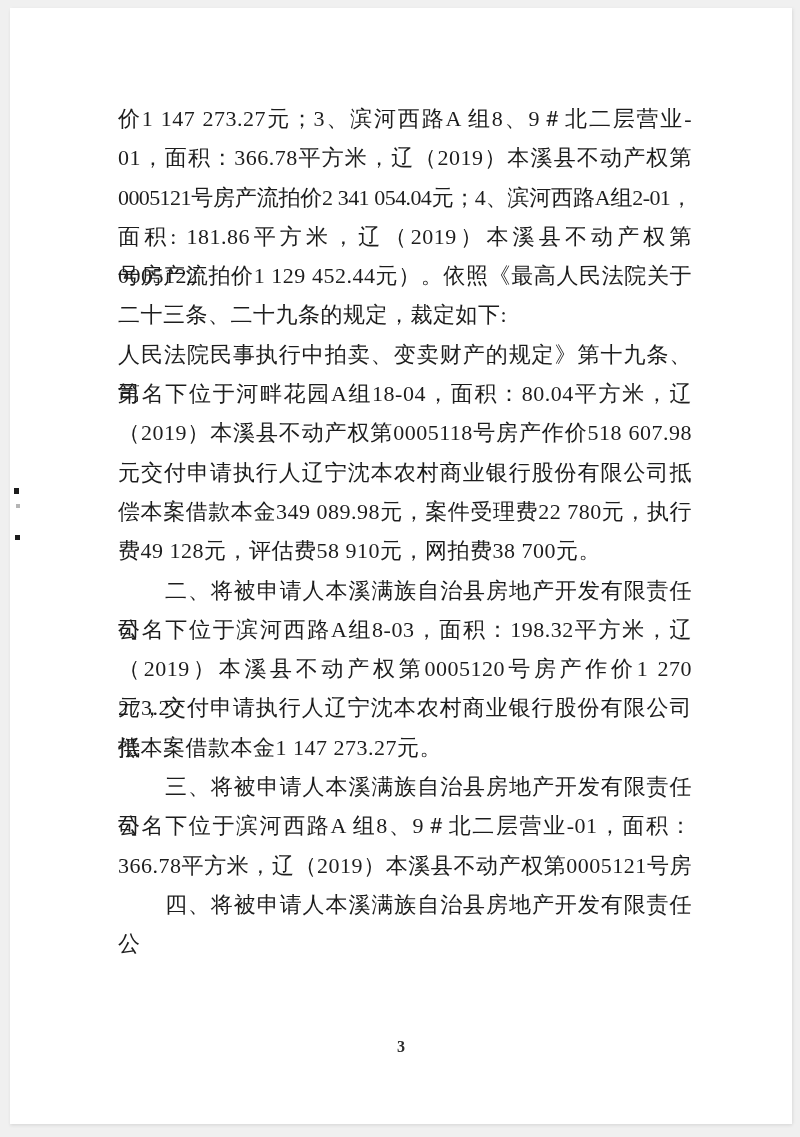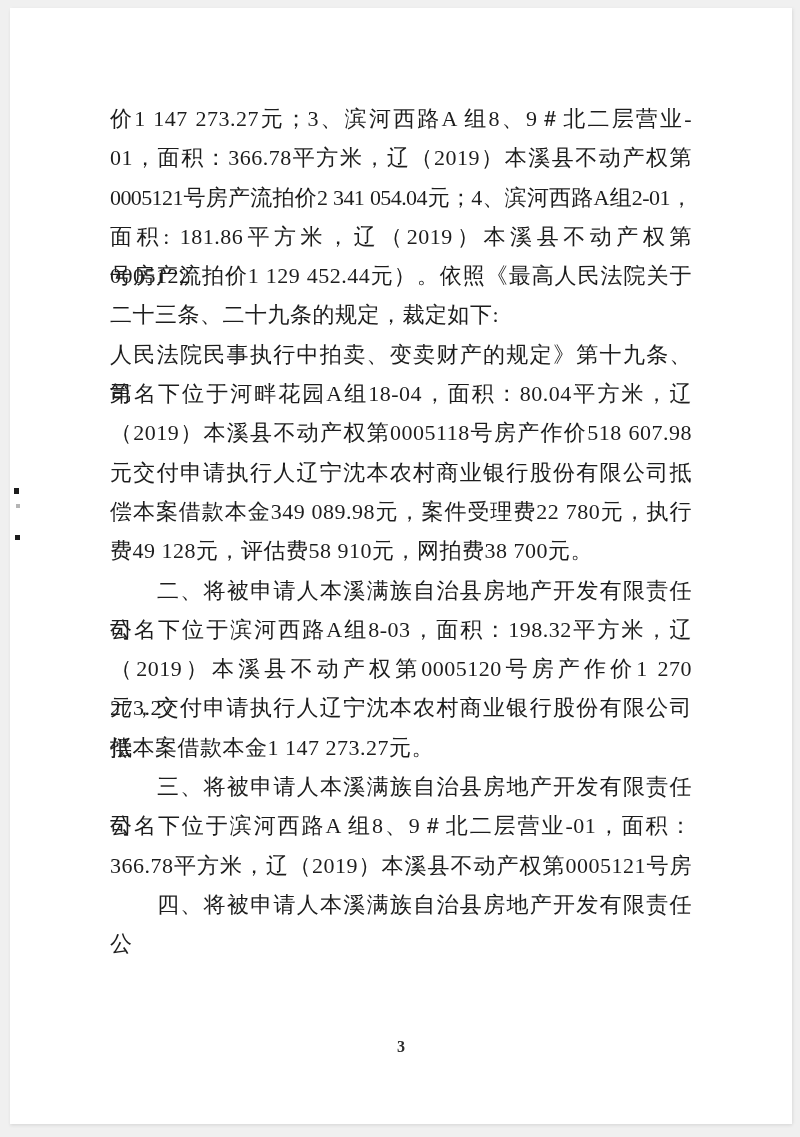--- a/index.html
+++ b/index.html
@@ -30,20 +30,21 @@
     width: 582px;
   }
   .line {
     height: 39.3px;
     line-height: 39.3px;
     font-size: 22px;
     color: #1d1d1d;
     letter-spacing: 0.5px;
     white-space: nowrap;
     overflow: visible;
+    margin-left: 8px;
   }
   .line.fill {
     white-space: normal;
     text-align: justify;
     text-align-last: justify;
     -moz-text-align-last: justify;
     text-justify: inter-character;
   }
   .line.indent {
     text-indent: 47px;

